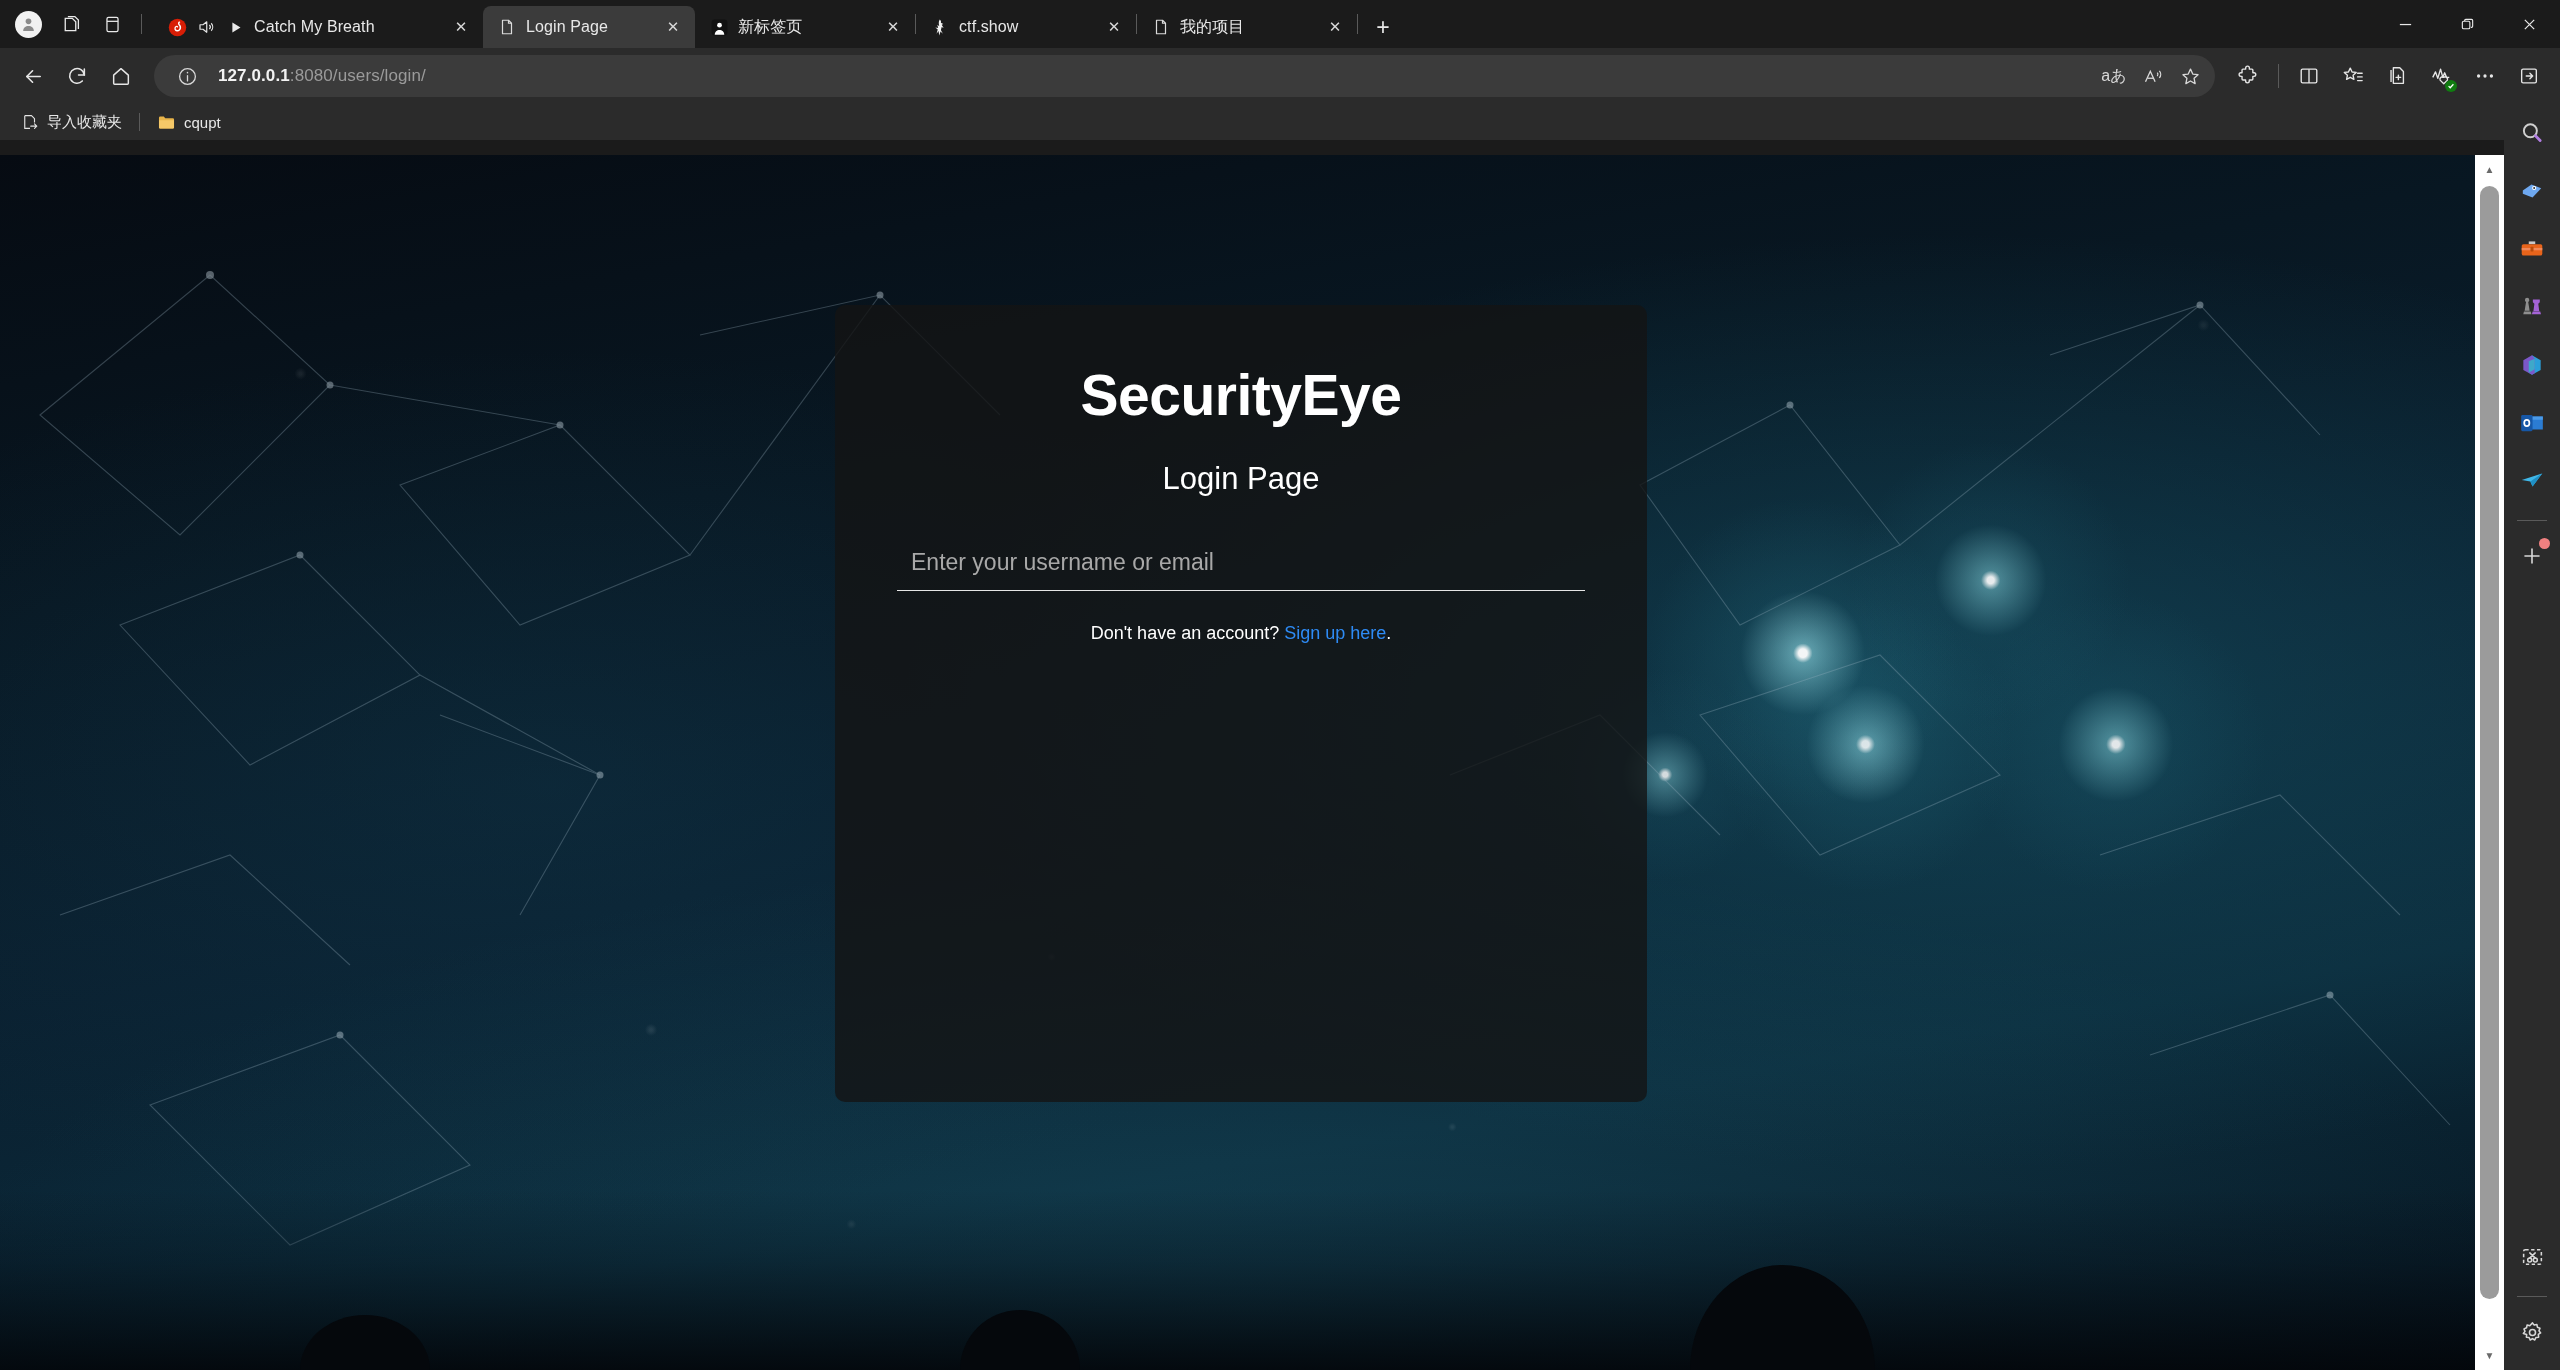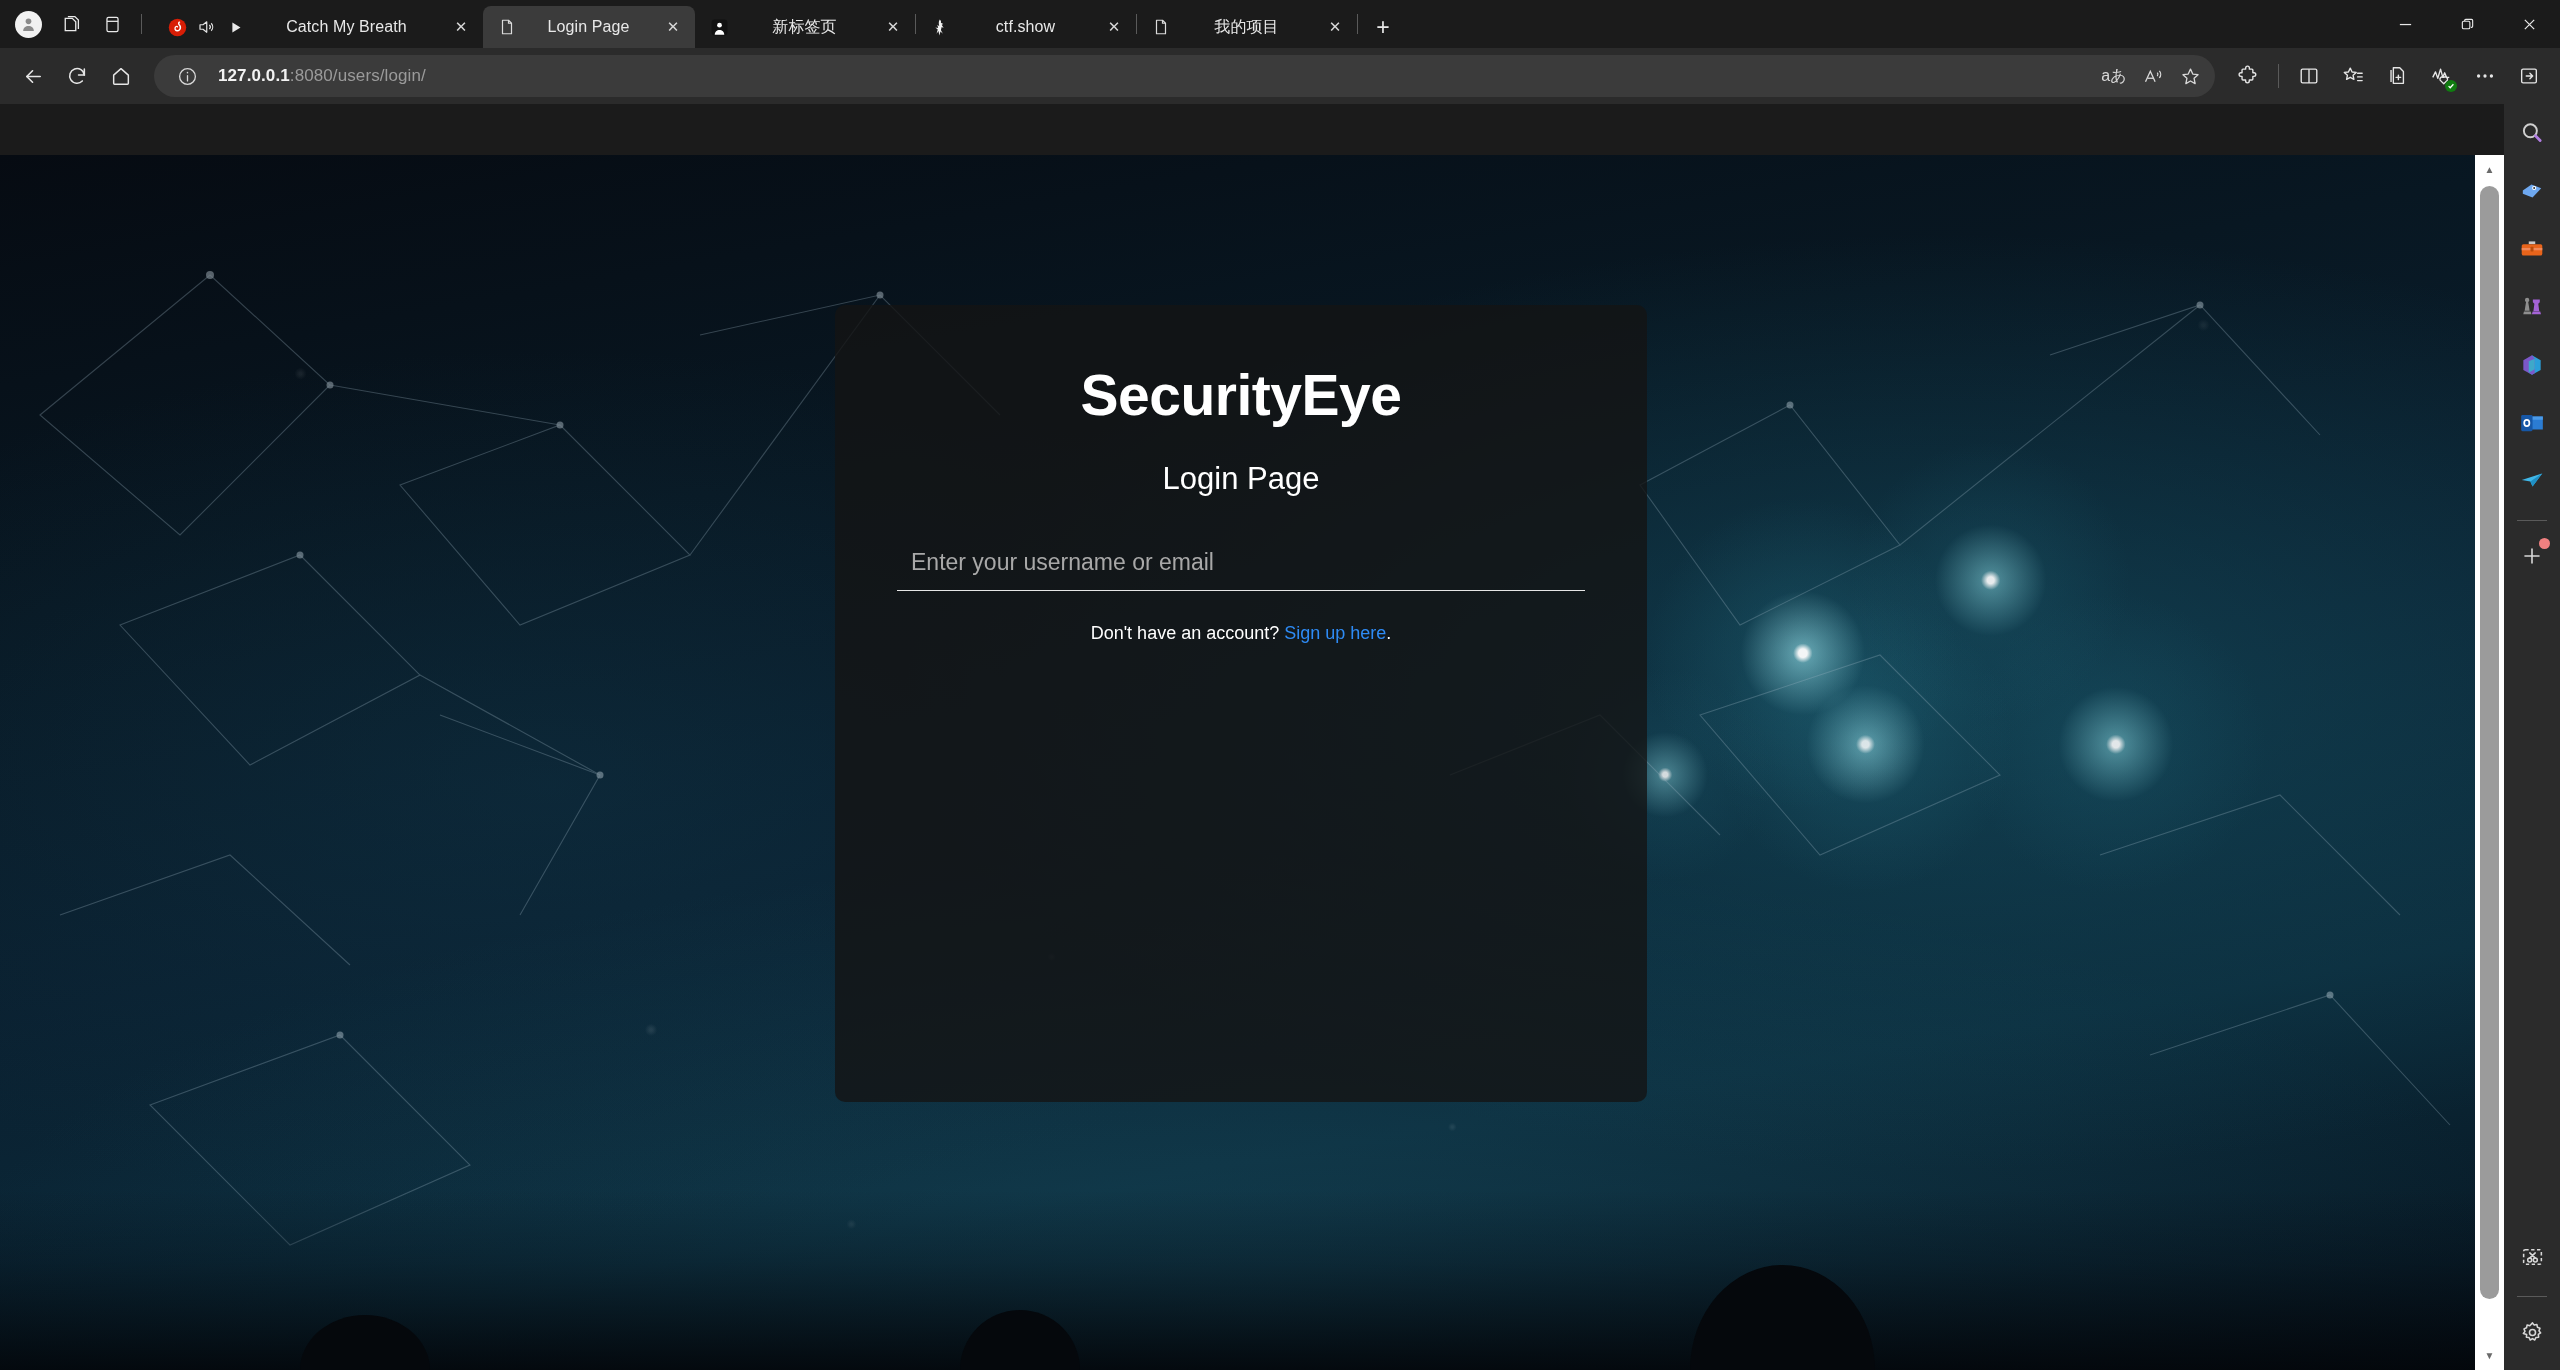--- a/index.html
+++ b/index.html
@@ -28,21 +28,21 @@
     width: 27px; height: 27px; border-radius: 50%;
     background: #f1f1f1; display: flex; align-items: center; justify-content: center;
   }
   .vsep { width: 1px; height: 20px; background: #5a5a5a; margin: 0 7px; }
 
   .tabs { display: flex; align-items: flex-end; height: 48px; flex: 1; min-width: 0; }
   .tab {
     height: 42px; display: flex; align-items: center; gap: 9px;
     padding: 0 9px 0 14px; border-radius: 8px 8px 0 0;
     position: relative; min-width: 0; cursor: pointer;
-    font-size: 16px; color: #e8e8e8; text-align: center;
+    font-size: 16px; color: #e8e8e8;
   }
   .tab.inactive { width: 220px; }
   .tab.wide { width: 330px; }
   .tab.active { background: #3b3b3b; width: 212px; }
   .tab .tab-title {
     flex: 1; white-space: nowrap; overflow: hidden; text-overflow: ellipsis;
     font-size: 16px; letter-spacing: .1px;
   }
   .tab-close {
     width: 26px; height: 26px; border-radius: 4px; flex: none;
@@ -431,20 +431,38 @@
         </svg>
     </div>
     <div class="tb-btn">
       <svg width="22" height="22" viewBox="0 0 24 24" fill="none" stroke="#e6e6e6" stroke-width="1.5" stroke-linejoin="round" class="ico">
           <rect x="4" y="4.5" width="16" height="15" rx="1.6"></rect>
           <path d="M9 12h7M13 9l3 3-3 3" stroke-linecap="round"></path>
         </svg>
     </div>
   </div>
 
+  <div class="bookmarks">
+    <div class="bm-item">
+      <svg width="18" height="18" viewBox="0 0 24 24" fill="none" stroke="#e4e4e4" stroke-width="1.5" stroke-linejoin="round" class="ico">
+          <path d="M5 3.5h9l4 4v5"></path>
+          <path d="M5 3.5v17h7"></path>
+          <path d="M13 17.5h8M18 14.5l3 3-3 3" stroke-linecap="round"></path>
+        </svg>
+      <span>导入收藏夹</span>
+    </div>
+    <div class="bm-sep"></div>
+    <div class="bm-item">
+      <svg width="19" height="19" viewBox="0 0 24 24" class="ico">
+          <path d="M2.5 6a1.5 1.5 0 011.5-1.5h4.6l1.8 2h9.6A1.5 1.5 0 0121.5 8v10a1.5 1.5 0 01-1.5 1.5H4A1.5 1.5 0 012.5 18z" fill="#e8b44a"></path>
+          <path d="M2.5 9.2h19V18A1.5 1.5 0 0120 19.5H4A1.5 1.5 0 012.5 18z" fill="#f5c868"></path>
+        </svg>
+      <span>cqupt</span>
+    </div>
+  </div>
 
   <div class="viewport">
     <div class="page-bg"></div>
 
     <svg class="net-svg" viewBox="0 0 2504 1215" preserveAspectRatio="none">
       <g stroke="#9fb6c4" stroke-width="1.1" fill="none" opacity=".55">
         <path d="M40 260 L210 120 L330 230 L180 380 Z"></path>
         <path d="M120 470 L300 400 L420 520 L250 610 Z"></path>
         <path d="M60 760 L230 700 L350 810"></path>
         <path d="M400 330 L560 270 L690 400 L520 470 Z"></path>

